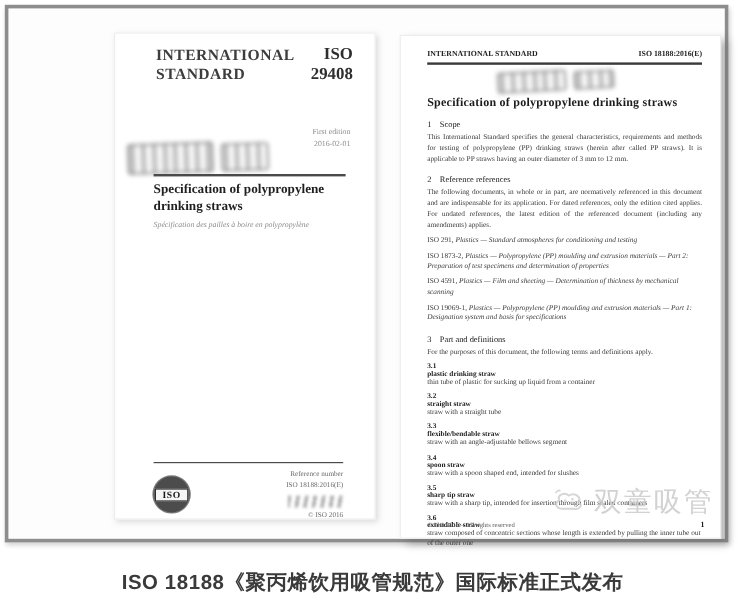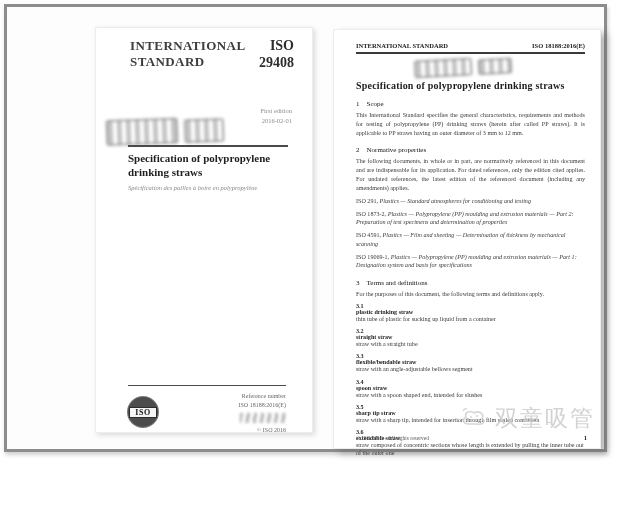--- a/index.html
+++ b/index.html
@@ -138,21 +138,21 @@
         </div>
 
         <div class="cp-title">Specification of polypropylene drinking straws</div>
 
         <div class="cp-h2">
           <span class="hnum">1</span><span>Scope</span>
         </div>
         <div class="cp-p">This International Standard specifies the general characteristics, requirements and methods for testing of polypropylene (PP) drinking straws (herein after called PP straws). It is applicable to PP straws having an outer diameter of 3 mm to 12 mm.</div>
 
         <div class="cp-h2">
-          <span class="hnum">2</span><span>Normative properties</span>
+          <span class="hnum">2</span><span>Reference references</span>
         </div>
         <div class="cp-p">The following documents, in whole or in part, are normatively referenced in this document and are indispensable for its application. For dated references, only the edition cited applies. For undated references, the latest edition of the referenced document (including any amendments) applies.</div>
 
         <div class="cp-ref">
           <span>ISO 291,</span>
           <span class="ref-title">Plastics — Standard atmospheres for conditioning and testing</span>
         </div>
         <div class="cp-ref">
           <span>ISO 1873-2,</span>
           <span class="ref-title">Plastics — Polypropylene (PP) moulding and extrusion materials — Part 2: Preparation of test specimens and determination of properties</span>
@@ -160,21 +160,21 @@
         <div class="cp-ref">
           <span>ISO 4591,</span>
           <span class="ref-title">Plastics — Film and sheeting — Determination of thickness by mechanical scanning</span>
         </div>
         <div class="cp-ref">
           <span>ISO 19069-1,</span>
           <span class="ref-title">Plastics — Polypropylene (PP) moulding and extrusion materials — Part 1: Designation system and basis for specifications</span>
         </div>
 
         <div class="cp-h2">
-          <span class="hnum">3</span><span>Terms and definitions</span>
+          <span class="hnum">3</span><span>Part and definitions</span>
         </div>
         <div class="cp-p">For the purposes of this document, the following terms and definitions apply.</div>
 
         <div class="term-block">
           <div class="term-num">3.1</div>
           <div class="term-name">plastic drinking straw</div>
           <div class="term-def">thin tube of plastic for sucking up liquid from a container</div>
         </div>
         <div class="term-block">
           <div class="term-num">3.2</div>
@@ -216,14 +216,15 @@
           <circle cx="12" cy="15" r="1" fill="#cfcfcf"></circle>
           <circle cx="18" cy="14" r="1" fill="#cfcfcf"></circle>
           <path d="M4 9 C5 7 7 6 8 7" stroke="#cfcfcf" stroke-width="1.4" fill="none"></path>
         </svg>
       </span>
       <span class="wm-text">双童吸管</span>
     </div>
 
   </div>
 
+  <div class="caption">ISO 18188《聚丙烯饮用吸管规范》国际标准正式发布</div>
 
 </div>
 
 </body></html>

